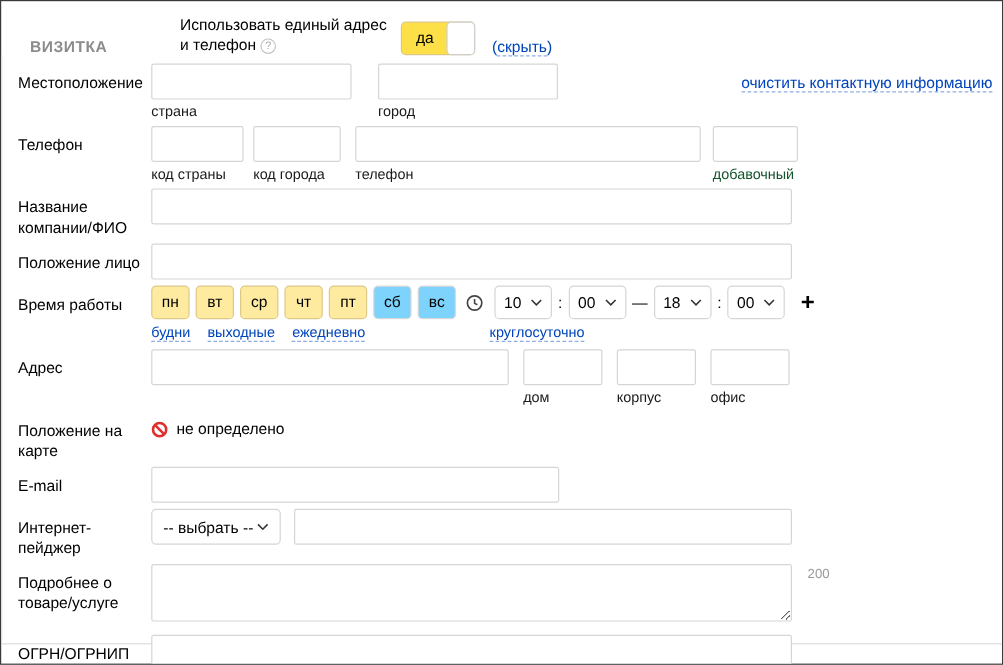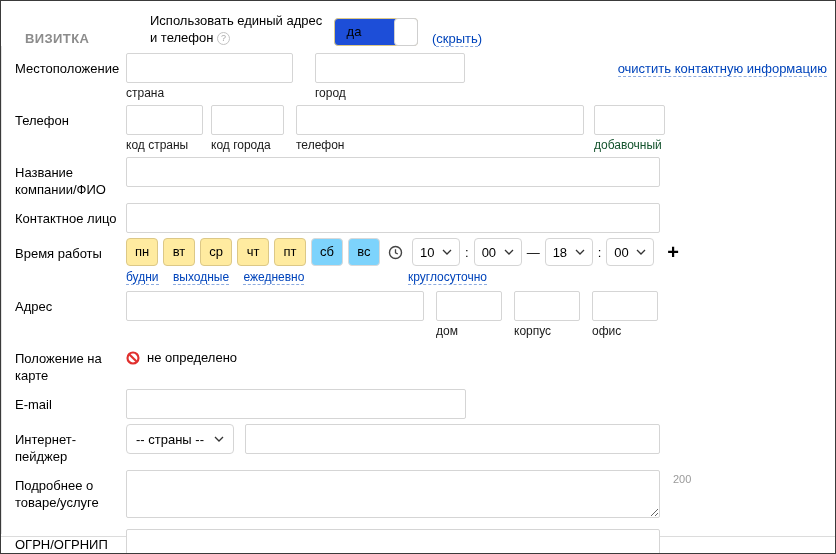--- a/index.html
+++ b/index.html
@@ -44,22 +44,22 @@
     color: #a8a8a8;
     font-size: 9px;
     line-height: 11px;
     text-align: center;
     vertical-align: 1px;
     cursor: pointer;
   }
   .toggle {
     position: relative;
     margin-left: 6px;
-    width: 84px; height: 28px;
-    background: #1d4ed8;
+    width: 62px; height: 28px;
+    background: #fde047;
     border: 1px solid #dcc887;
     border-radius: 4px;
     cursor: pointer;
     flex: none;
   }
   .toggle-text {
     position: absolute;
     left: 0; top: 0; width: 38px; height: 26px;
     line-height: 26px;
     text-align: center;
@@ -247,21 +247,21 @@
     </div>
 
     <div class="row">
       <div class="row-label">Название компании/ФИО</div>
       <div class="row-content">
         <input type="text" class="w-full" value="" style="">
       </div>
     </div>
 
     <div class="row">
-      <div class="row-label">Контактное лицо</div>
+      <div class="row-label">Положение лицо</div>
       <div class="row-content">
         <input type="text" class="w-full" value="" style="">
       </div>
     </div>
 
     <div class="row">
       <div class="row-label">Время работы</div>
       <div class="row-content" style="display:block;">
         <div class="wt-main">
           <div class="day selected">пн</div>
@@ -353,21 +353,21 @@
       <div class="row-label">E-mail</div>
       <div class="row-content">
         <input type="text" class="w-email" value="" style="">
       </div>
     </div>
 
     <div class="row">
       <div class="row-label">Интернет-пейджер</div>
       <div class="row-content">
         <span class="sel-im">
-          <span>-- страны --</span>
+          <span>-- выбрать --</span>
           <svg width="10" height="6" viewBox="0 0 10 6">
               <path d="M1 1 L5 5 L9 1" fill="none" stroke="#333" stroke-width="1.3"></path>
             </svg>
         </span>
         <input type="text" class="w-im-input" value="" style="">
       </div>
     </div>
 
     <div class="row" style="margin-bottom:11px;">
       <div class="row-label">Подробнее о товаре/услуге</div>

